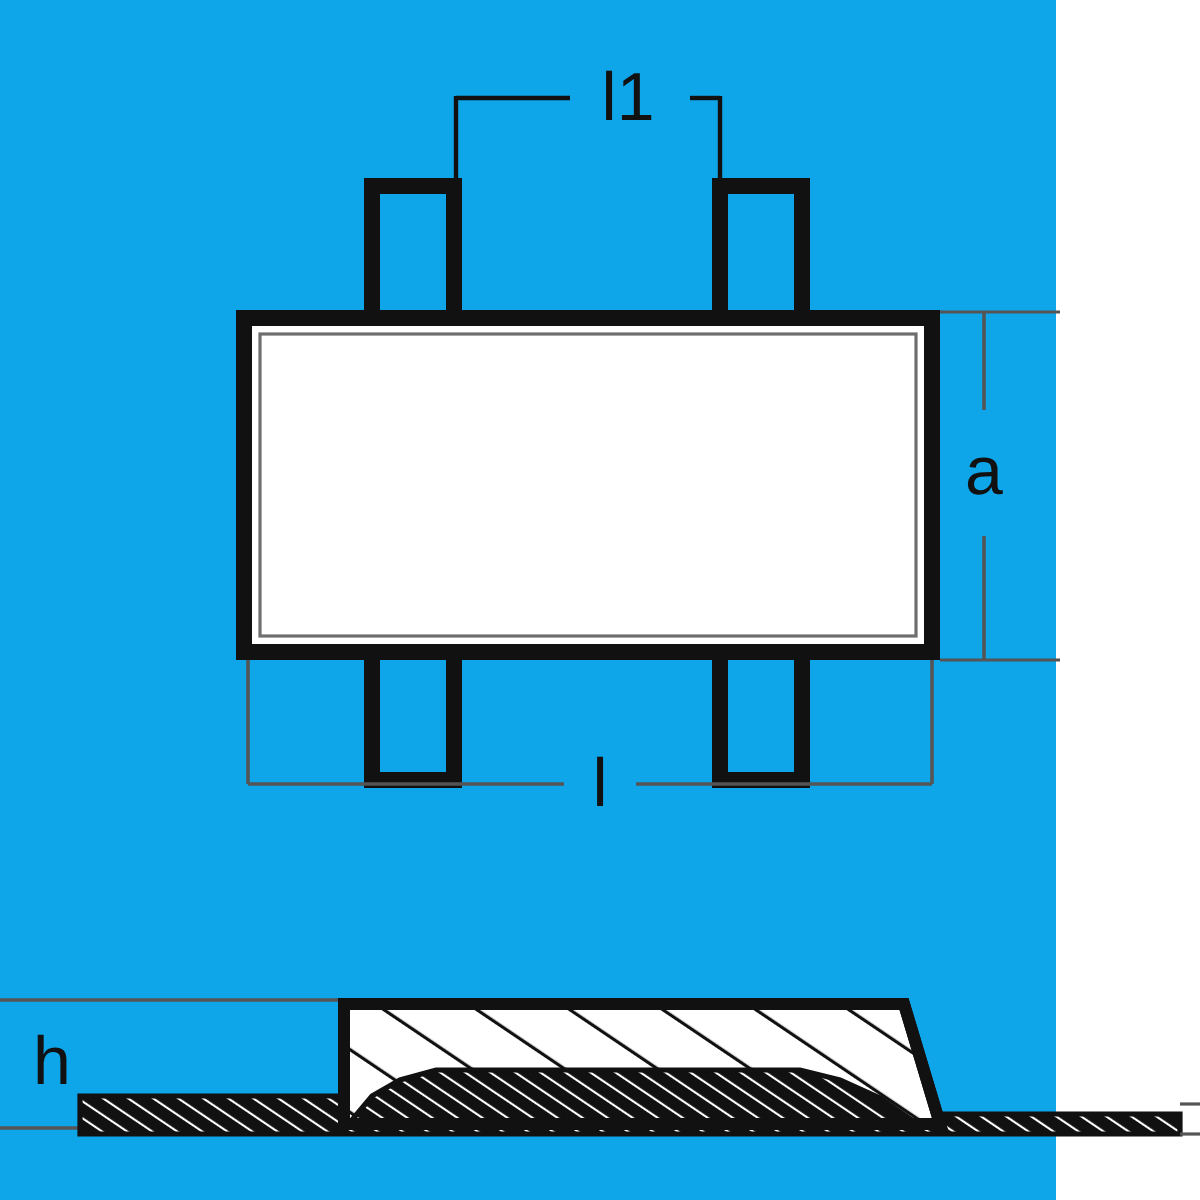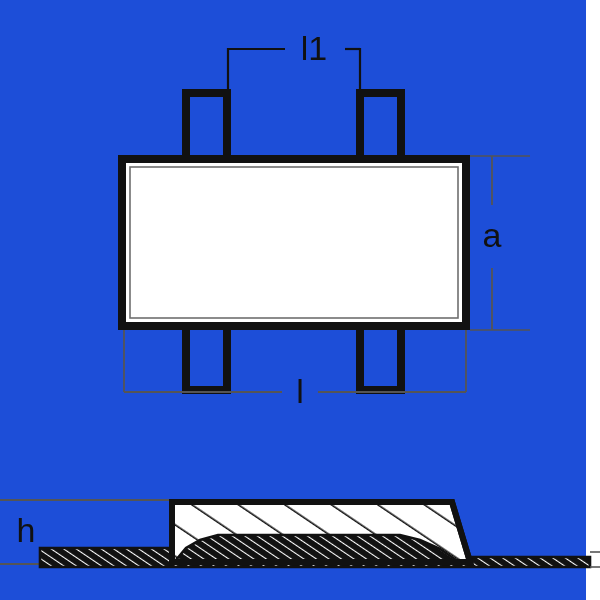--- a/index.html
+++ b/index.html
@@ -8,23 +8,23 @@
     background: #ffffff;
   }
   body {
     width: 600px;
     height: 600px;
     font-family: "Liberation Sans", sans-serif;
     overflow: hidden;
   }
   #drawing-root {
     position: relative;
-    width: 586px;
+    width: 528px;
     height: 600px;
-    background: #1d4ed8;
+    background: #0ea5e9;
   }
   svg#technical-drawing {
     display: block;
     width: 600px;
     height: 600px;
   }
   .dim-label {
     font-family: "Liberation Sans", sans-serif;
     font-size: 34px;
     fill: #111111;

